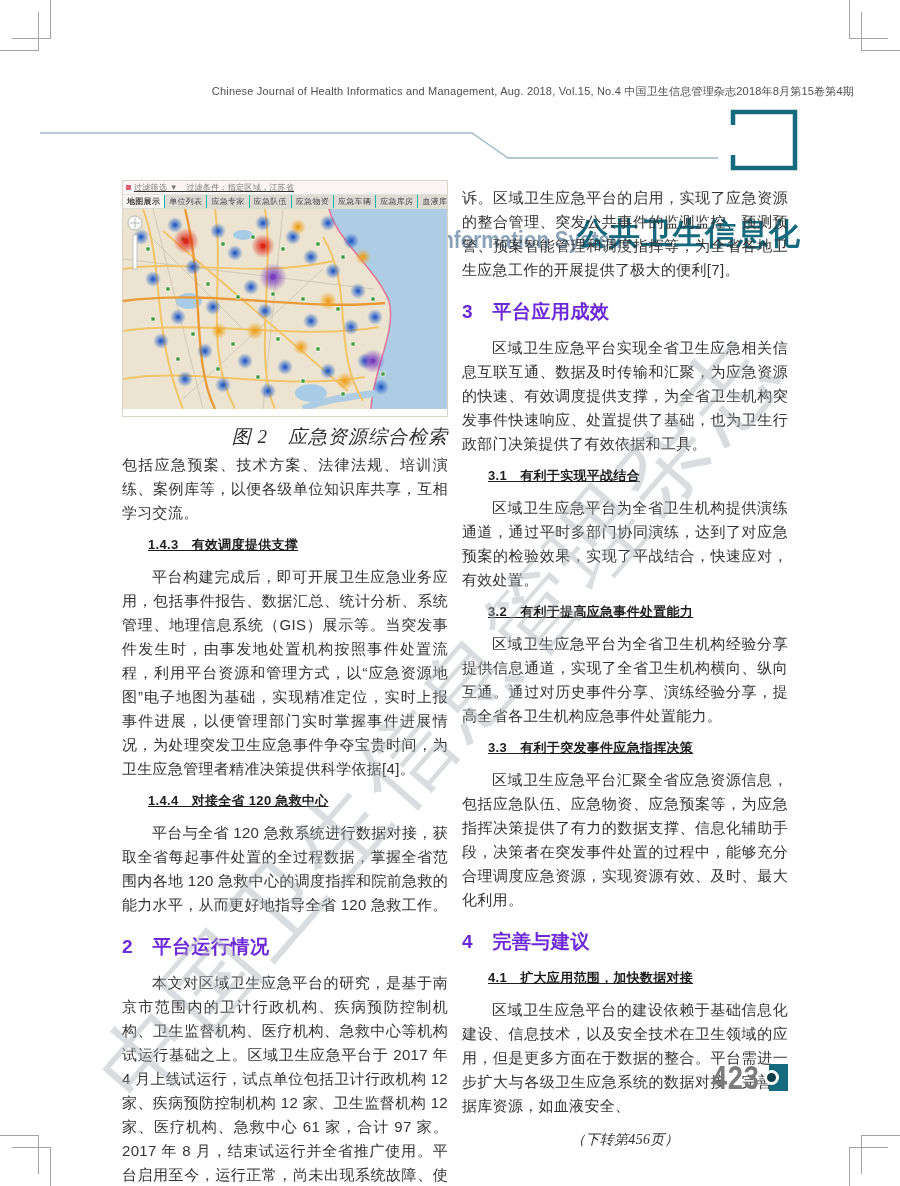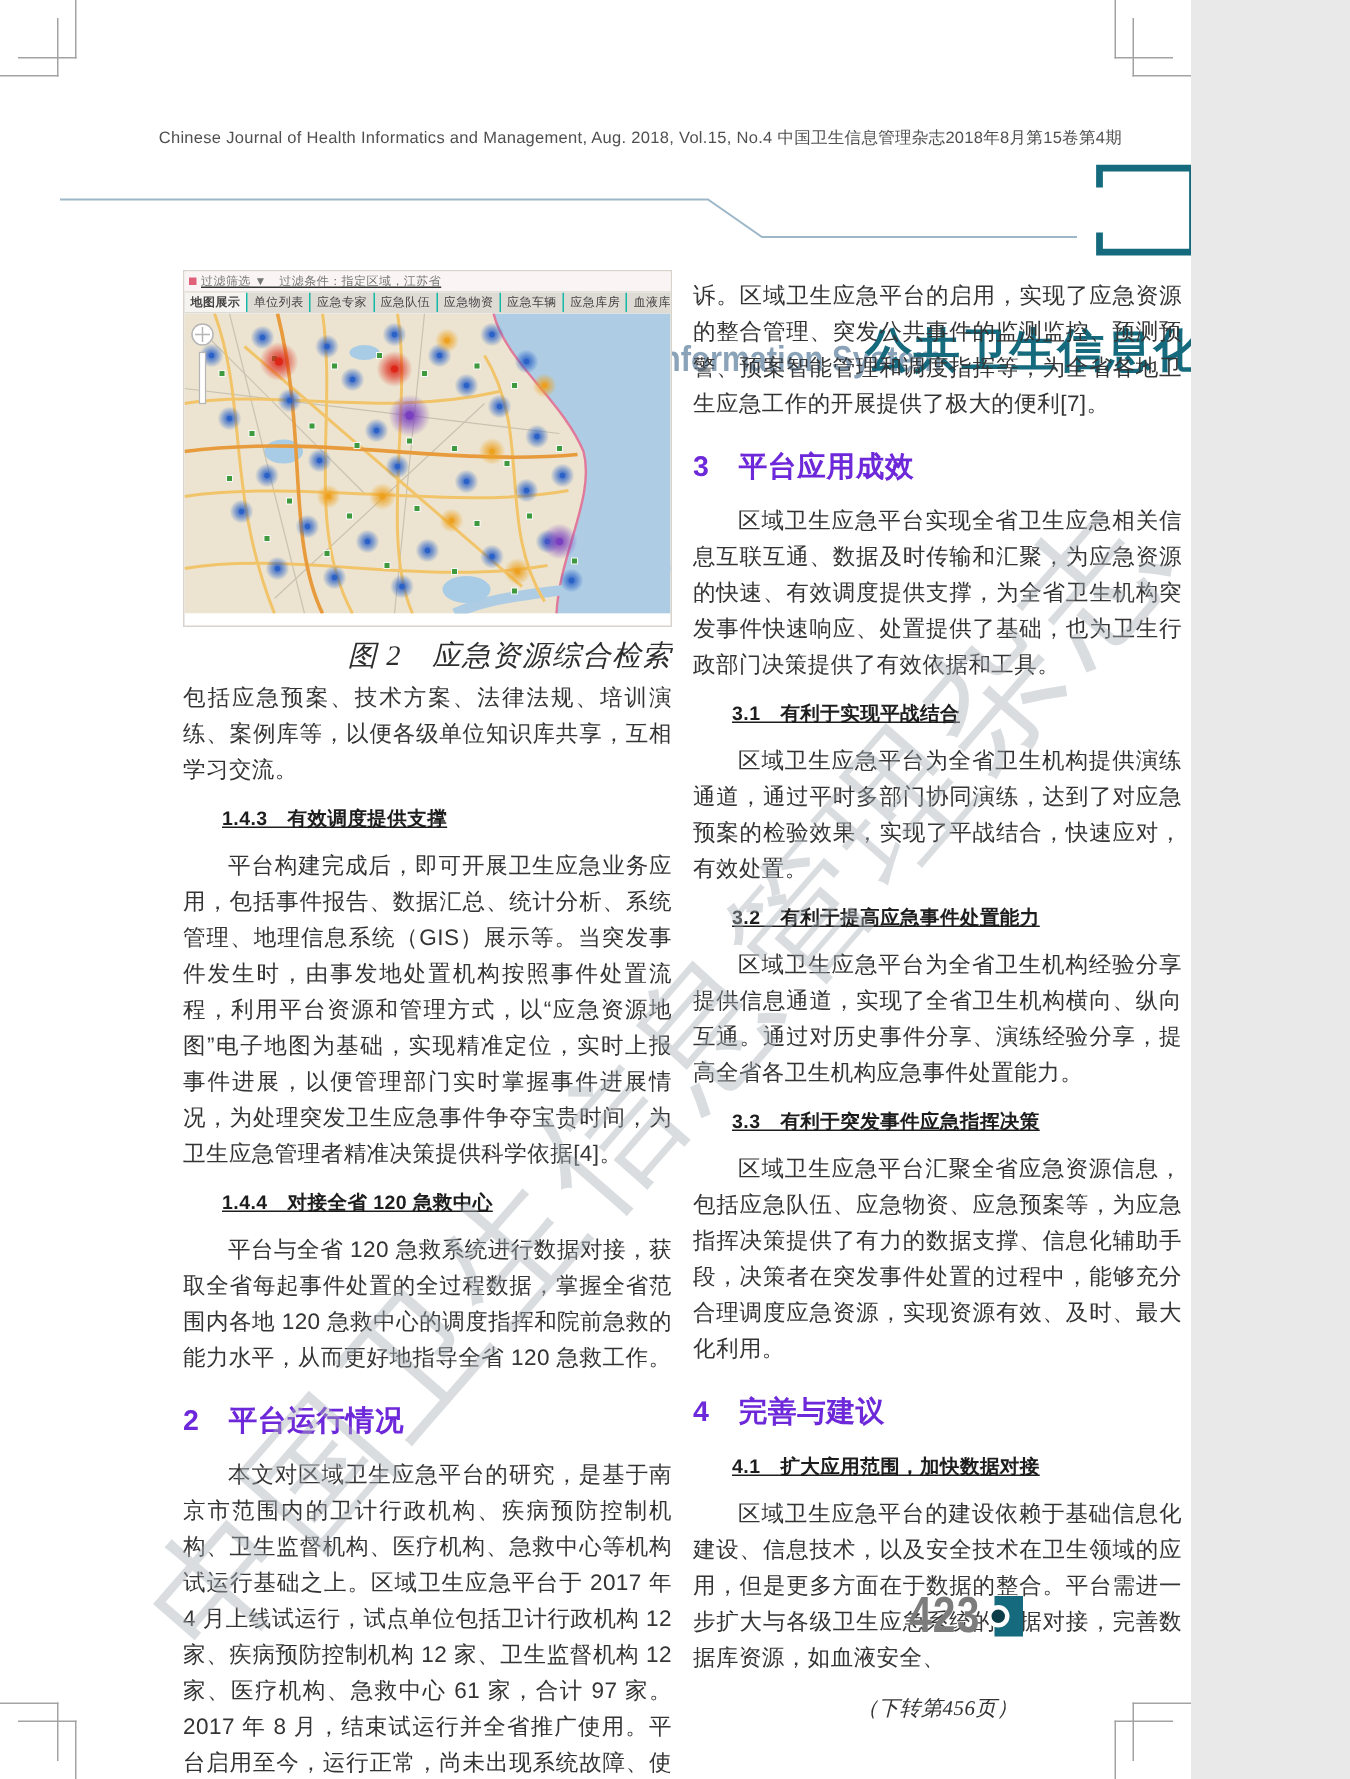--- a/index.html
+++ b/index.html
@@ -1,16 +1,16 @@
 <!DOCTYPE html>
 <html><head>
 <meta charset="utf-8">
 <style>
   html,body{margin:0;padding:0;background:#e9e9e9;}
-  .page{position:relative;width:794px;height:1186px;background:#ffffff;overflow:hidden;
+  .page{position:relative;width:900px;height:1186px;background:#ffffff;overflow:hidden;
         font-family:"Liberation Sans",sans-serif;color:#343434;}
 
   
   .crop{position:absolute;width:38px;height:38px;}
   .crop.tl{border-right:1px solid #a3a3a3;border-bottom:1px solid #a3a3a3;}
   .crop.tr{border-left:1px solid #a3a3a3;border-bottom:1px solid #a3a3a3;}
   .crop.bl{border-right:1px solid #a3a3a3;border-top:1px solid #a3a3a3;}
   .crop.br{border-left:1px solid #a3a3a3;border-top:1px solid #a3a3a3;}
 
   

